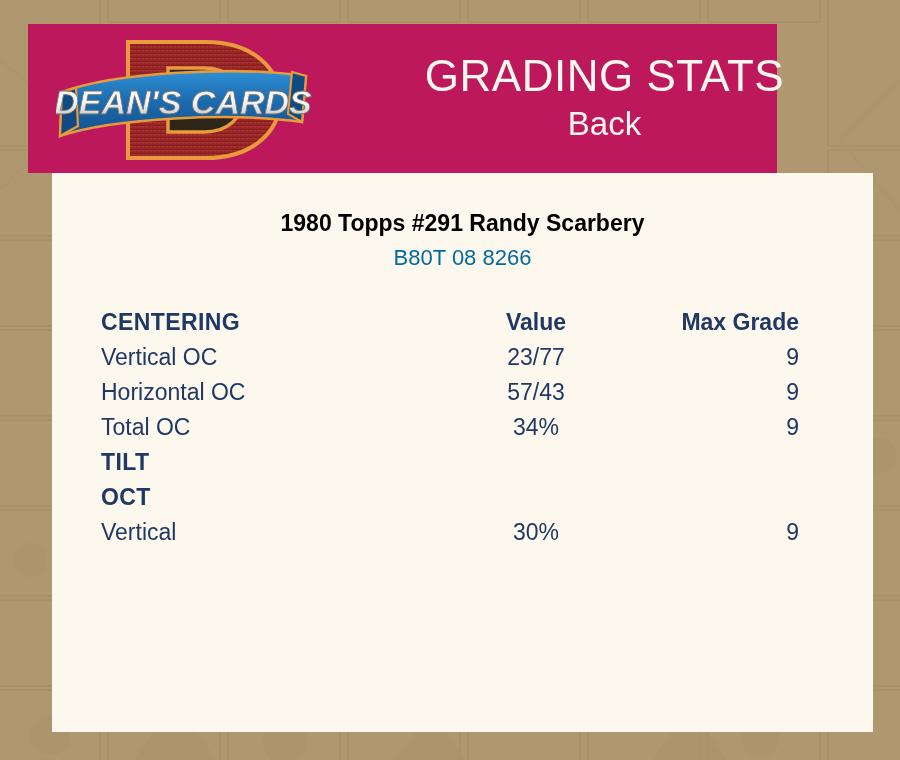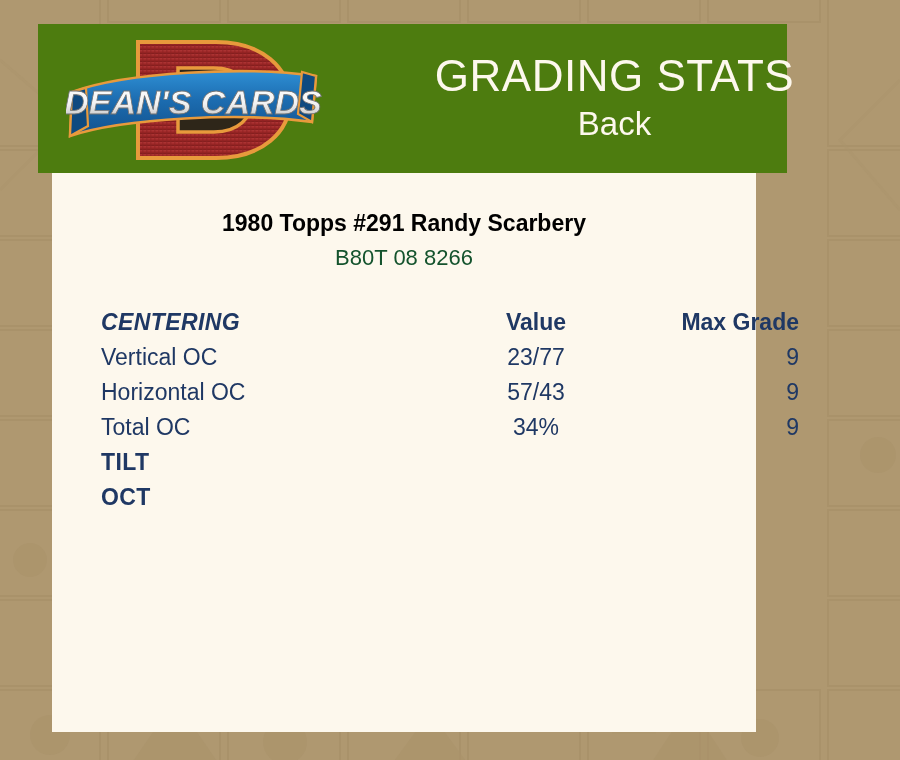--- a/index.html
+++ b/index.html
@@ -27,25 +27,25 @@
   #bg-watermark {
     position: absolute;
     inset: 0;
     opacity: 0.5;
     pointer-events: none;
   }
 
   
   #header-bar {
     position: absolute;
-    left: 38px;
+    left: 28px;
     top: 24px;
     width: 749px;
     height: 149px;
-    background-color: #4d7c0f;
+    background-color: #be185d;
   }
 
   
   #logo {
     position: absolute;
     left: 28px;
     top: 2px;
     width: 270px;
     height: 145px;
   }
@@ -79,38 +79,38 @@
     margin-top: 4px;
     white-space: nowrap;
     text-align: center;
   }
 
   
   #content-panel {
     position: absolute;
     left: 52px;
     top: 173px;
-    width: 704px;
+    width: 821px;
     height: 559px;
     background-color: #fdf8ed;
   }
 
   
   #card-title {
     text-align: center;
     color: #000000;
     font-size: 23px;
     font-weight: bold;
     margin-top: 37px;
     line-height: 1.2;
     white-space: nowrap;
   }
   #card-serial {
     text-align: center;
-    color: #14532d;
+    color: #0369a1;
     font-size: 22px;
     font-weight: normal;
     margin-top: 7px;
     line-height: 1.2;
     white-space: nowrap;
   }
 
   
   #stats-table {
     margin-top: 34px;
@@ -122,21 +122,21 @@
   #stats-table td {
     padding: 0;
     height: 35px;
     vertical-align: middle;
     font-size: 23px;
   }
   .col-label   { width: 340px; text-align: left;   }
   .col-value   { width: 190px; text-align: center; }
   .col-grade   { width: 168px; text-align: right; }
 
-  .hdr-label { font-weight: bold; letter-spacing: 0.4px; font-style: italic; }
+  .hdr-label { font-weight: bold; letter-spacing: 0.4px; }
   .hdr-col   { font-weight: bold; margin-top: 32px; }
 
   .group-row td { font-weight: bold; letter-spacing: 0.4px; margin-left: 10px; }
 
   .data-row .col-label { padding-left: 50px; font-weight: normal; }
   .data-row .col-value,
   .data-row .col-grade { font-weight: normal; }
 </style>
 </head>
 <body>
@@ -271,17 +271,22 @@
           <tr class="group-row">
             <td class="col-label">TILT</td>
             <td class="col-value"></td>
             <td class="col-grade"></td>
           </tr>
           <tr class="group-row">
             <td class="col-label">OCT</td>
             <td class="col-value"></td>
             <td class="col-grade"></td>
           </tr>
+          <tr class="data-row">
+            <td class="col-label">Vertical</td>
+            <td class="col-value">30%</td>
+            <td class="col-grade">9</td>
+          </tr>
         </tbody>
     </table>
 
   </div>
 </div>
 
 </body></html>

